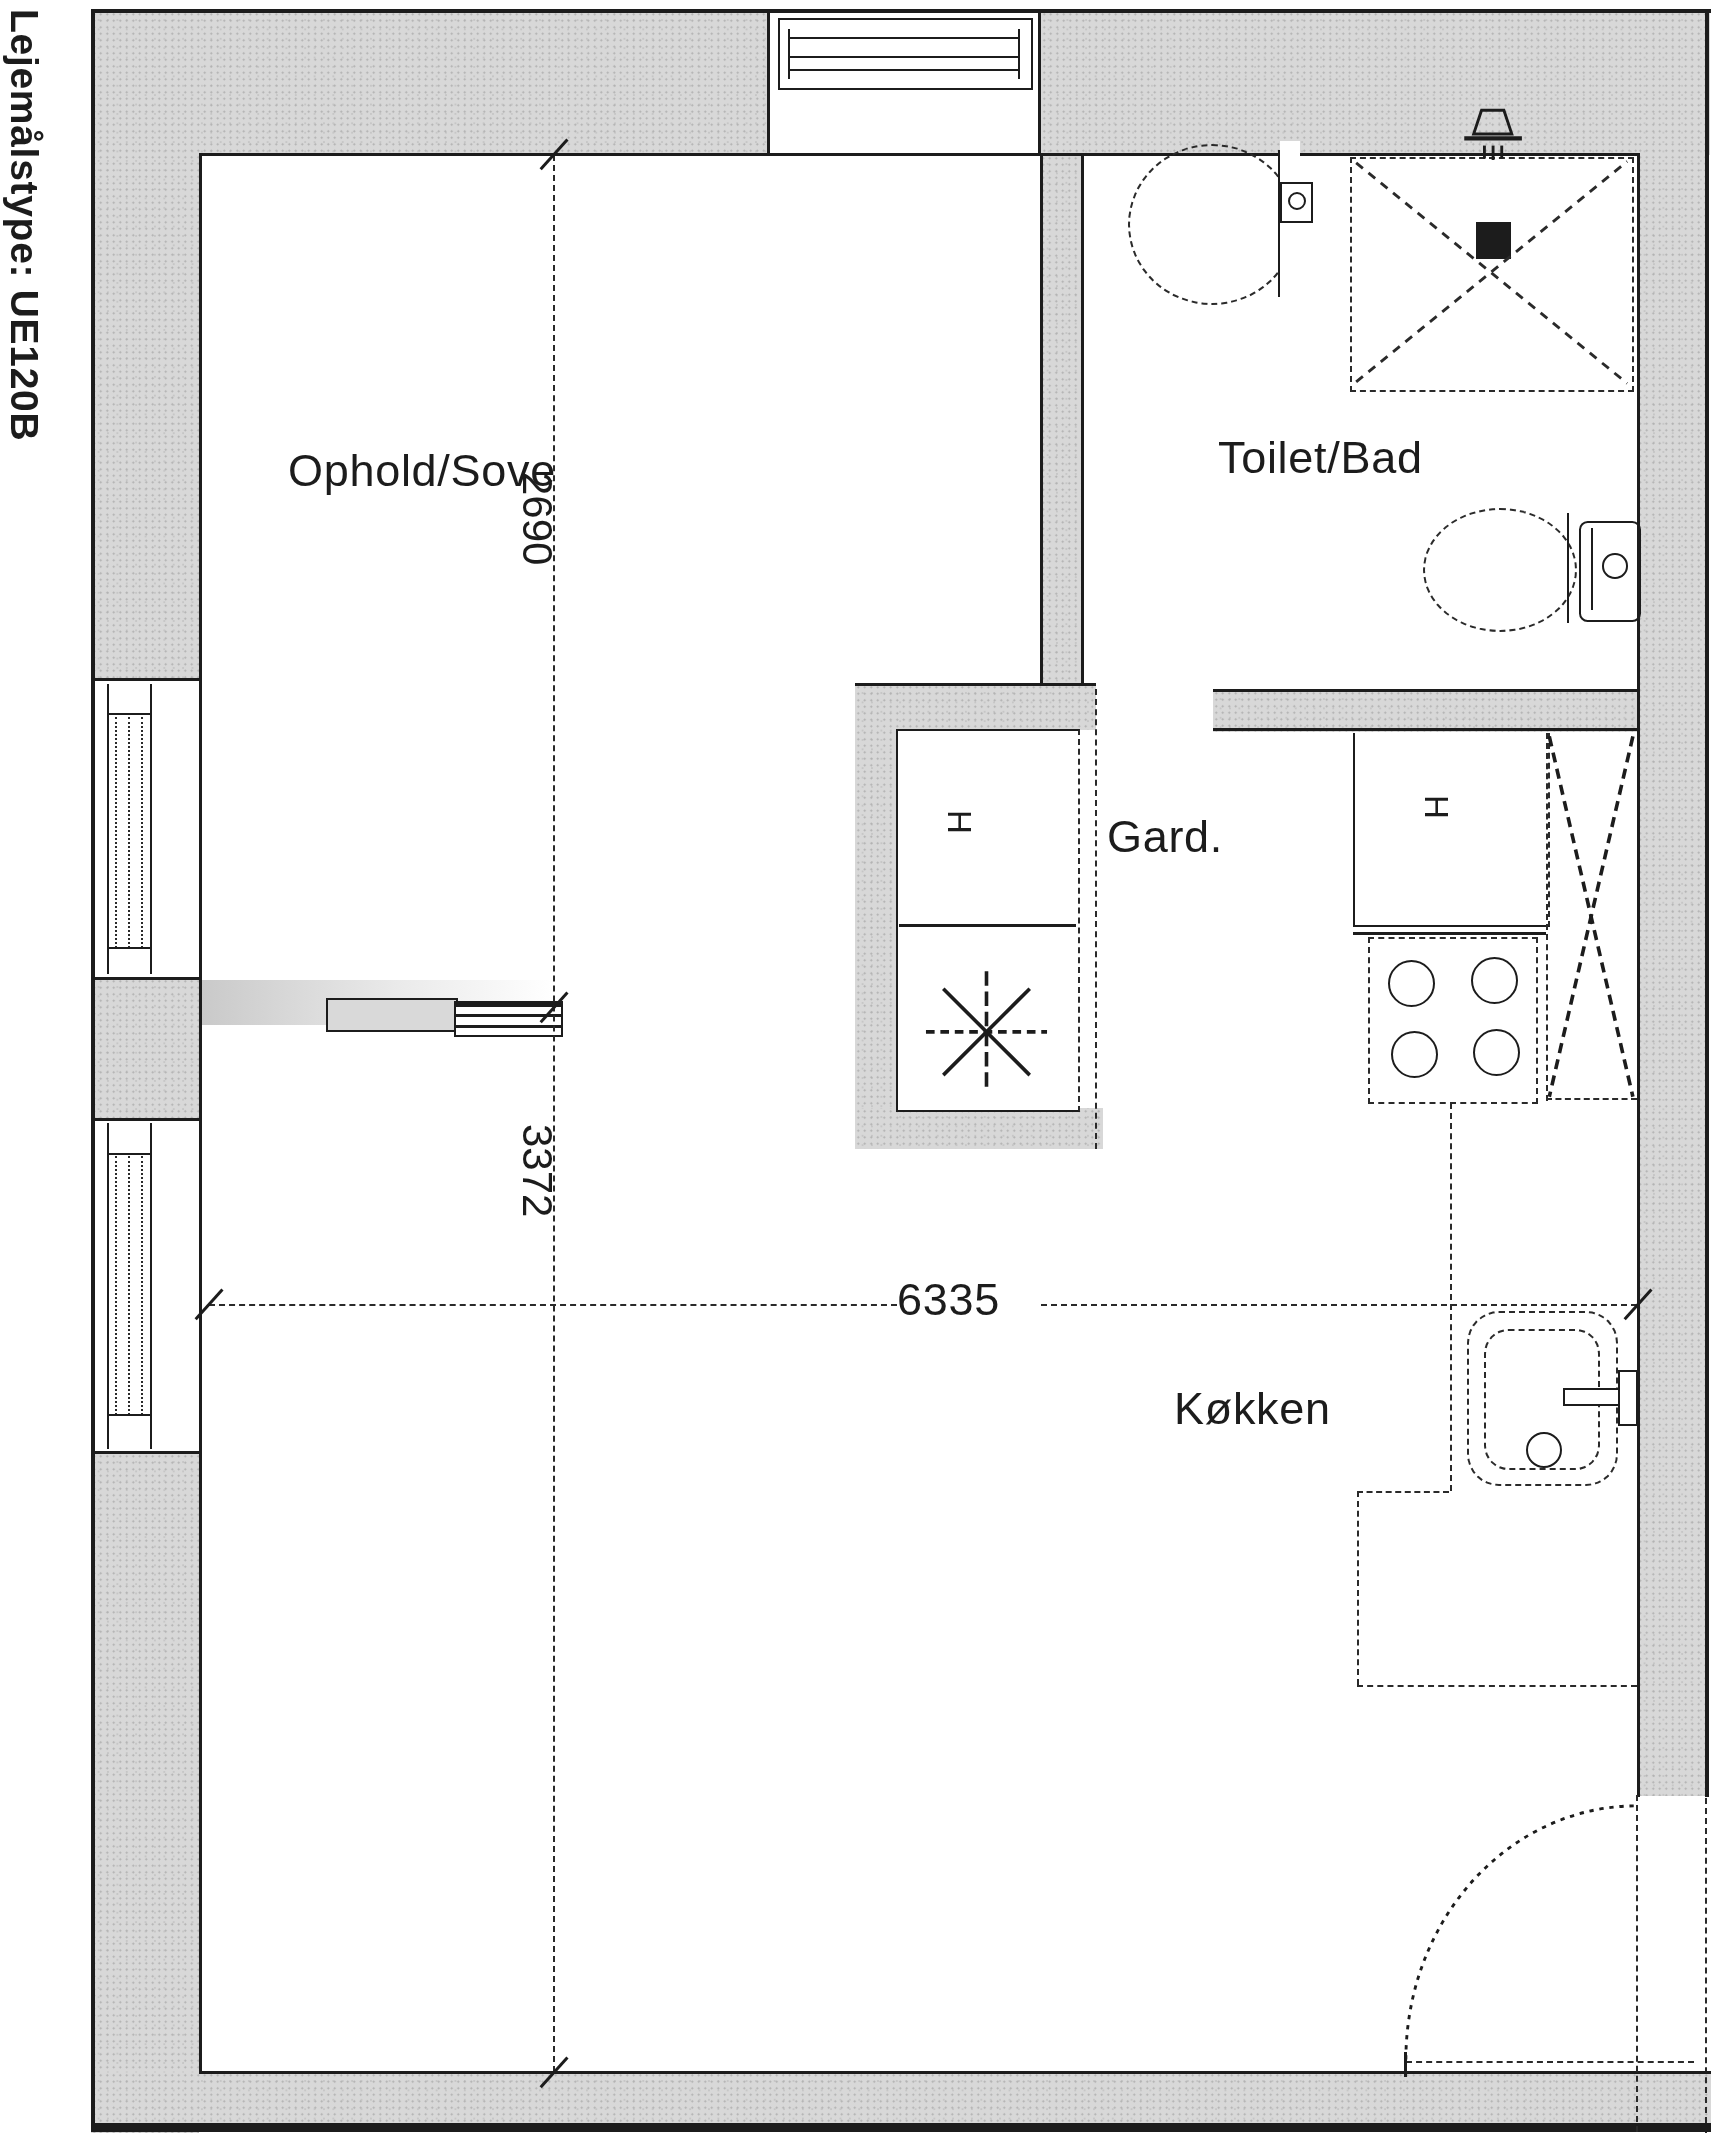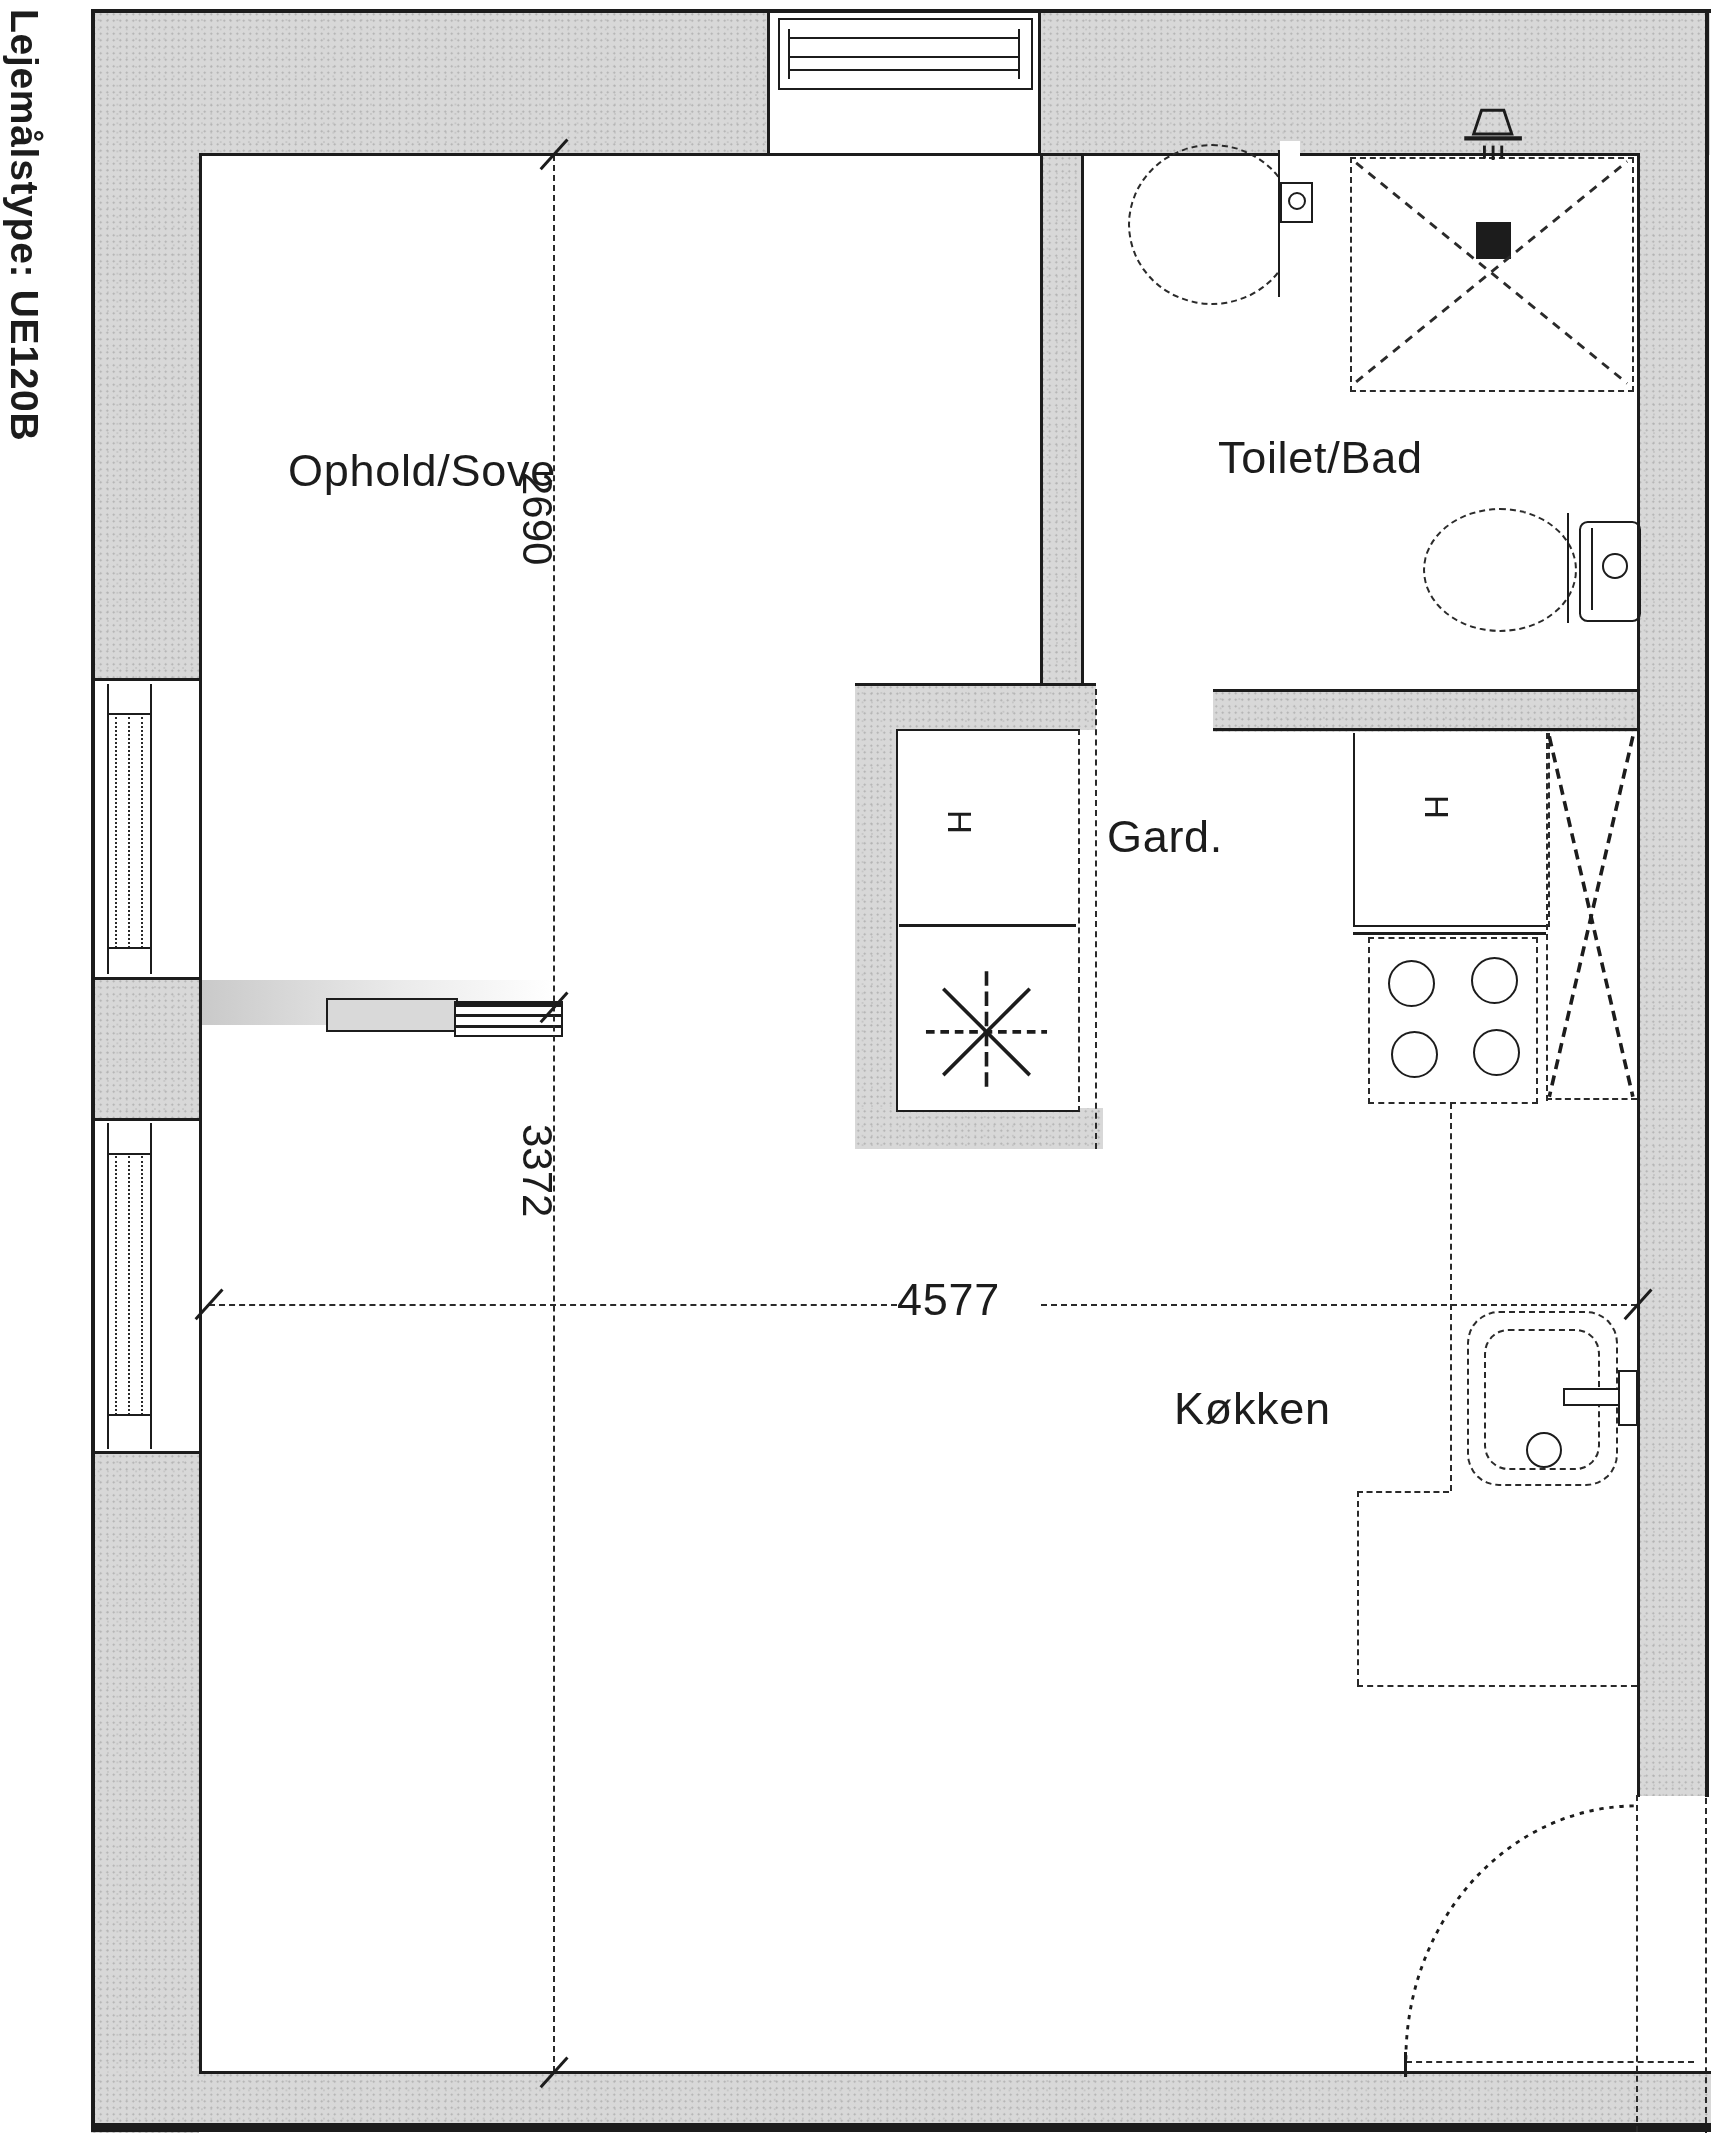--- a/index.html
+++ b/index.html
@@ -180,20 +180,20 @@
     <path d="M 1951 2858 A 320 352 0 0 1 2271 2506" fill="none" stroke="#1c1c1c" stroke-width="4" stroke-dasharray="6 8"></path>
   </svg>
 
   <div class="lbl ctr" style="left:288px;top:445px;width:389px;">Ophold/Sove</div>
   <div class="lbl ctr" style="left:1218px;top:432px;width:303px;">Toilet/Bad</div>
   <div class="lbl" style="left:1107px;top:811px;">Gard.</div>
   <div class="lbl" style="left:1174px;top:1383px;">Køkken</div>
 
   <div class="vtext dim" style="left:561px;top:472px;">2690</div>
   <div class="vtext dim" style="left:561px;top:1124px;">3372</div>
-  <div class="lbl ctr" style="left:897px;top:1274px;width:144px;font-size:45px;">4577</div>
+  <div class="lbl ctr" style="left:897px;top:1274px;width:144px;font-size:45px;">6335</div>
 
   <div class="hsym" style="left:978px;top:810px;">H</div>
   <div class="hsym" style="left:1455px;top:795px;">H</div>
 </div>
 
 <div class="vtext title" style="left:46px;top:8.6px;">Lejemålstype: UE120B</div>
 
 
 </body></html>

